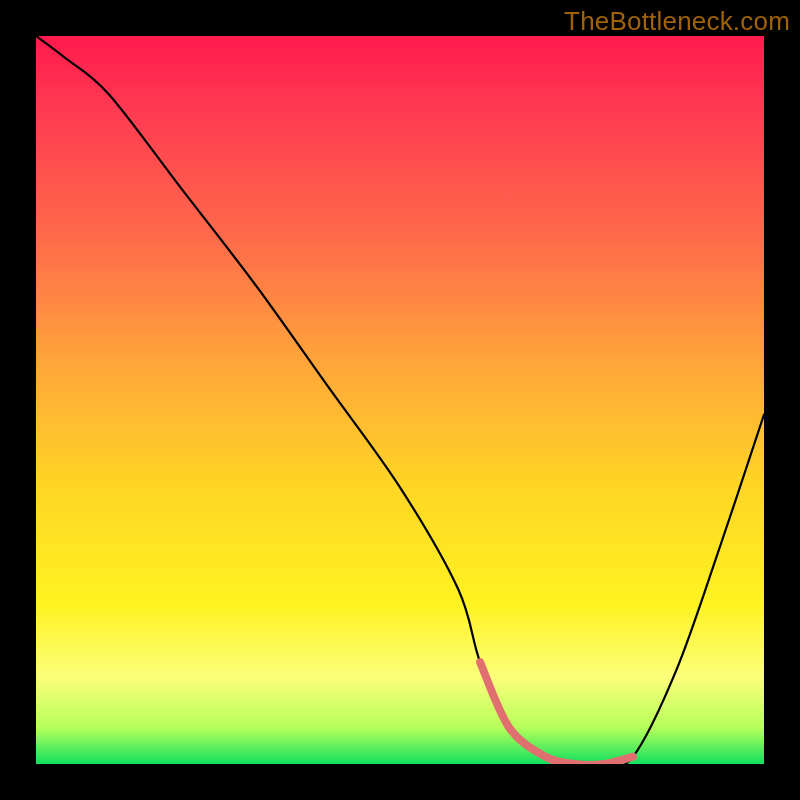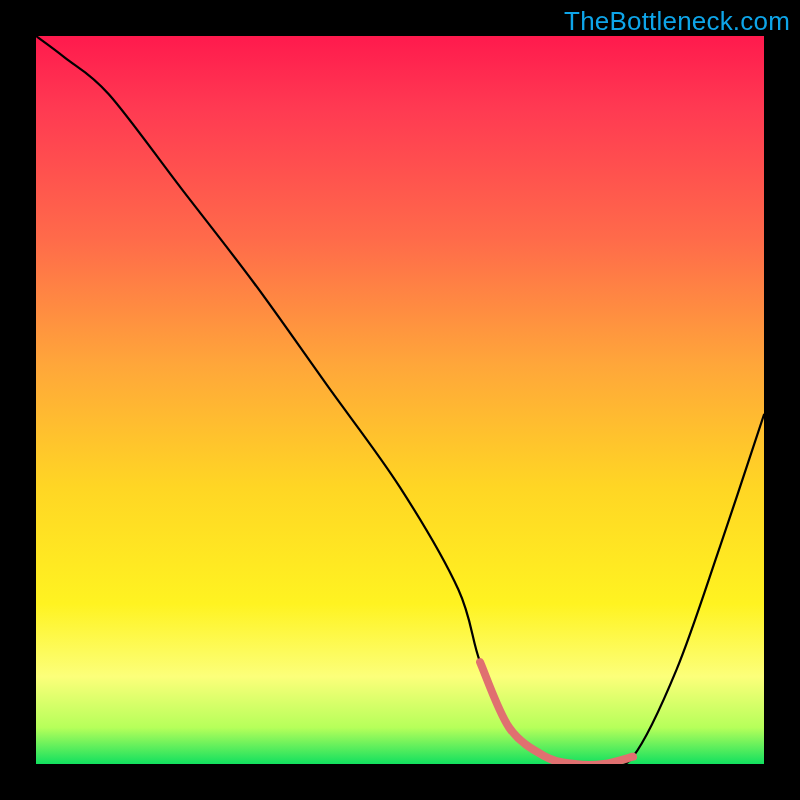--- a/index.html
+++ b/index.html
@@ -36,21 +36,21 @@
       #fff321 78%,
       #fcff7a 88%,
       #b6ff5a 95%,
       #12e05f 100%
     );
   }
   .watermark {
     position: absolute;
     top: 6px;
     right: 10px;
-    color: #0ea5e9;
+    color: #a16207;
     font-size: 26px;
     letter-spacing: 0.2px;
     font-weight: 500;
   }
   svg.curve {
     position: absolute;
     left: 0;
     top: 0;
     width: 728px;
     height: 728px;

